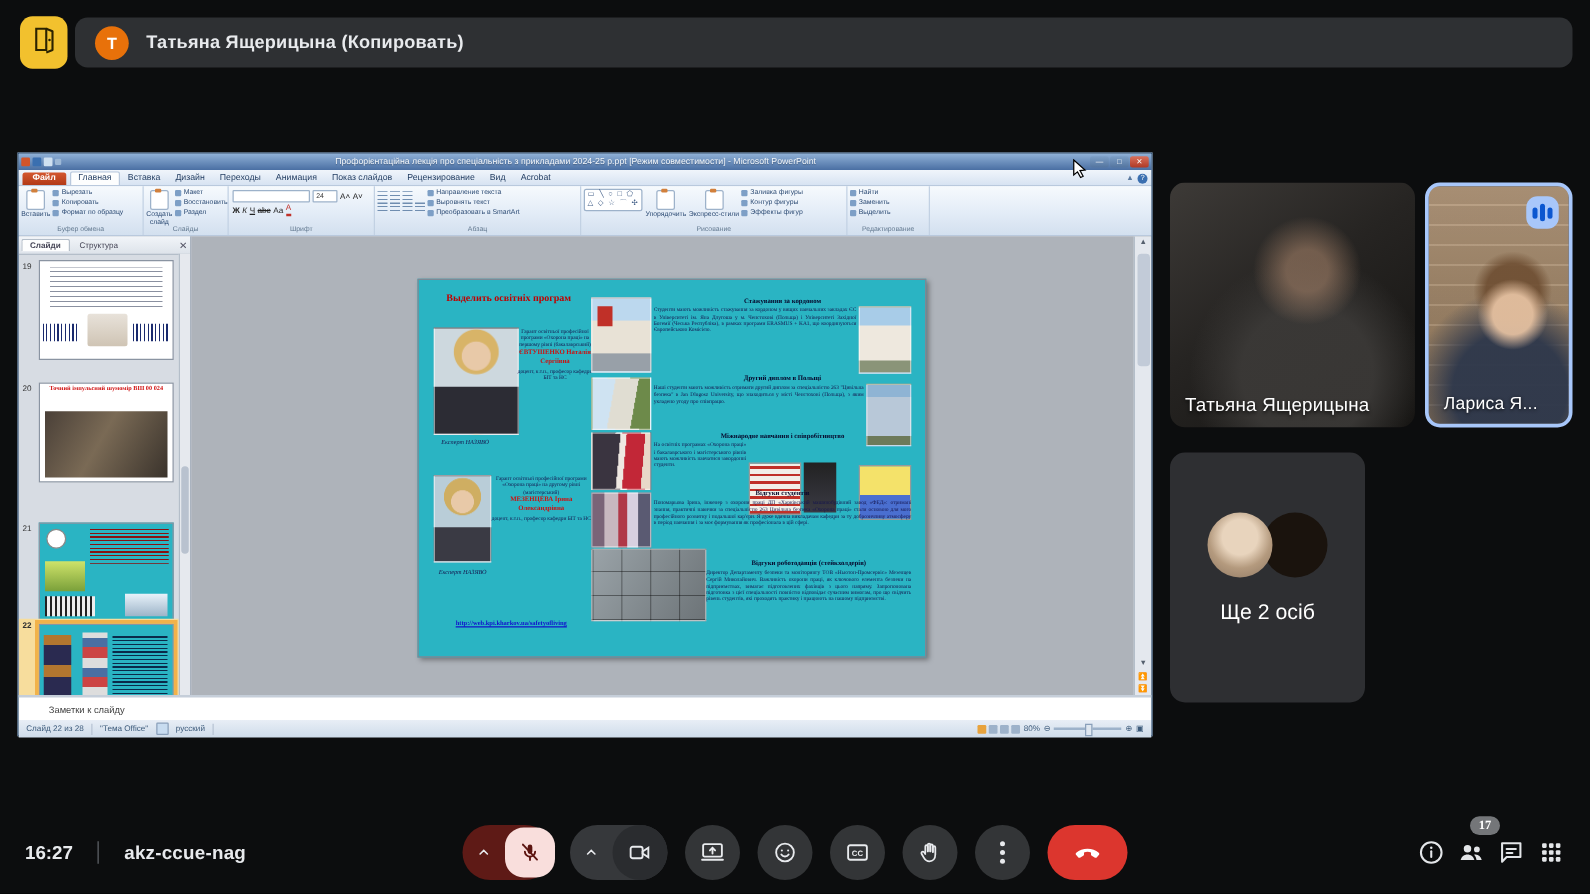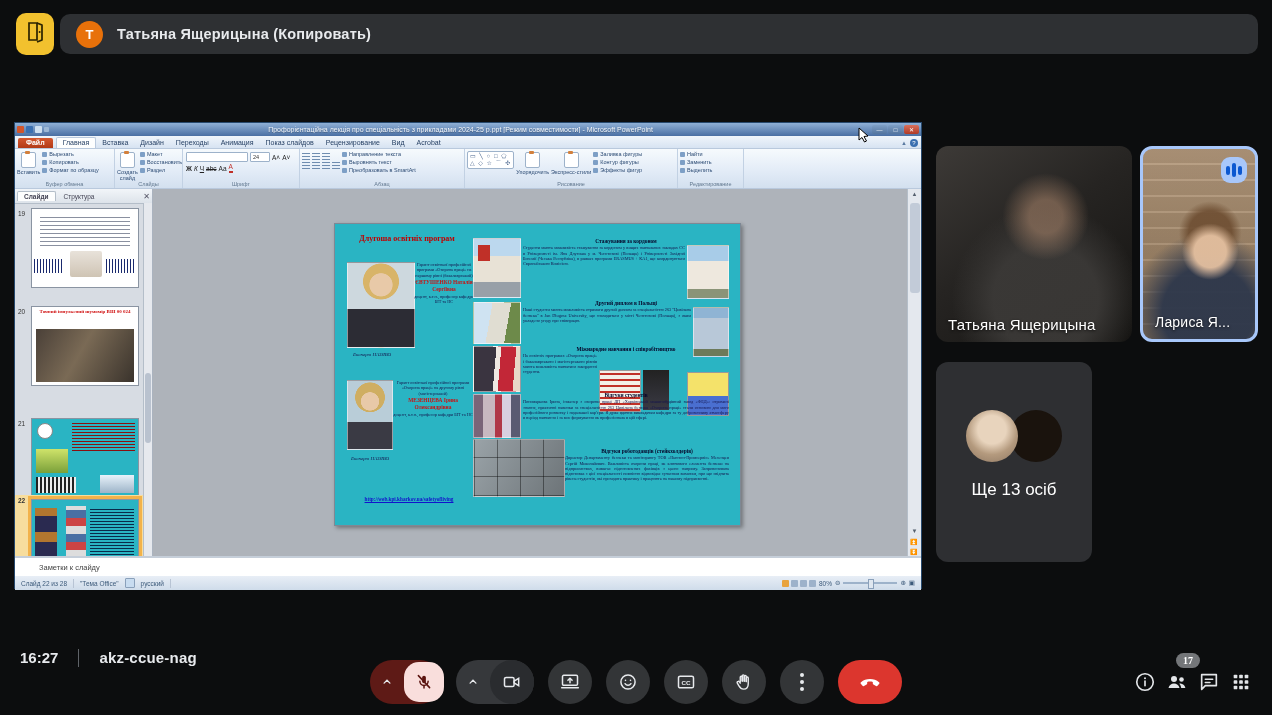--- a/index.html
+++ b/index.html
@@ -194,21 +194,21 @@
         radial-gradient(circle at 52% 20%,rgba(55,42,32,.95) 0 17%,rgba(0,0,0,0) 18%),
         radial-gradient(circle at 52% 36%,#c9a184 0 24%,rgba(0,0,0,0) 25%),
         linear-gradient(180deg,#7d6a58 0 58%,#45506b 58% 78%,#39455f 100%);}
   .mic-off-ind{position:absolute;top:8px;right:8px;width:28px;height:28px;border-radius:50%;background:rgba(60,64,67,.85);
         display:flex;align-items:center;justify-content:center;}
   .pip-btn{position:absolute;right:8px;bottom:8px;width:26px;height:26px;border-radius:50%;background:rgba(20,21,23,.9);
         display:flex;align-items:center;justify-content:center;}
 
   
   .bottombar{position:absolute;left:0;bottom:0;width:100%;height:66px;}
-  .meta{position:absolute;left:20px;top:0;height:66px;display:flex;gap:20px;color:#e8eaed;}
+  .meta{position:absolute;left:20px;top:0;height:66px;display:flex;align-items:center;gap:20px;color:#e8eaed;}
   .meta .time{font-size:15px;font-weight:600;}
   .meta .div{width:1px;height:18px;background:#5f6368;}
   .meta .code{font-size:15px;font-weight:600;letter-spacing:.2px;}
   .controls{position:absolute;left:50%;top:11px;transform:translateX(-50%);display:flex;align-items:center;gap:14px;}
   .ctl{height:44px;border-radius:22px;background:#333537;display:flex;align-items:center;justify-content:center;}
   .ctl.circle{width:44px;}
   .mic-group{width:72px;background:#5e1a16;justify-content:flex-start;padding-left:10px;box-sizing:border-box;position:relative;}
   .mic-btn{position:absolute;right:-2px;top:2px;width:40px;height:40px;border-radius:15px;background:#f9dedc;
         display:flex;align-items:center;justify-content:center;}
   .cam-group{width:78px;background:#36383b;justify-content:flex-start;padding-left:10px;box-sizing:border-box;position:relative;}
@@ -476,21 +476,21 @@
         </div>
 
         <div class="panel-scroll">
             <div class="pthumb"></div>
           </div>
       </div>
 
       <div class="canvas"></div>
 
       <div class="slide">
-        <div class="s-title">Длугоша освітніх програм</div>
+        <div class="s-title">Выделить освітніх програм</div>
 
         <div class="s-photo portrait1"></div>
         <div class="g-text g1-text">
           <span>Гарант освітньої професійної програми «Охорона праці» на першому рівні (бакалаврський)</span>
           <div class="g-name">ЄВТУШЕНКО Наталія Сергіївна</div>
           <span>доцент, к.т.н., професор кафедри БІТ та НС</span>
         </div>
         <div class="g-expert g1-expert">Експерт НАЗЯВО</div>
 
         <div class="s-photo portrait2"></div>
@@ -592,21 +592,21 @@
         <i></i>
       </span>
     <span class="name" style="font-size:14px">Лариса Я...</span>
   </div>
 
   <div class="tile tile3">
     <div class="ava-wrap">
       <span class="ava ava-photo"></span>
       <span class="ava ava-dark"></span>
     </div>
-    <div class="overflow-label">Ще 13 осіб</div>
+    <div class="overflow-label">Ще 2 осіб</div>
   </div>
 
 
   <div class="bottombar">
     <div class="meta">
       <span class="time">16:27</span>
       <span class="div"></span>
       <span class="code">akz-ccue-nag</span>
     </div>
 

